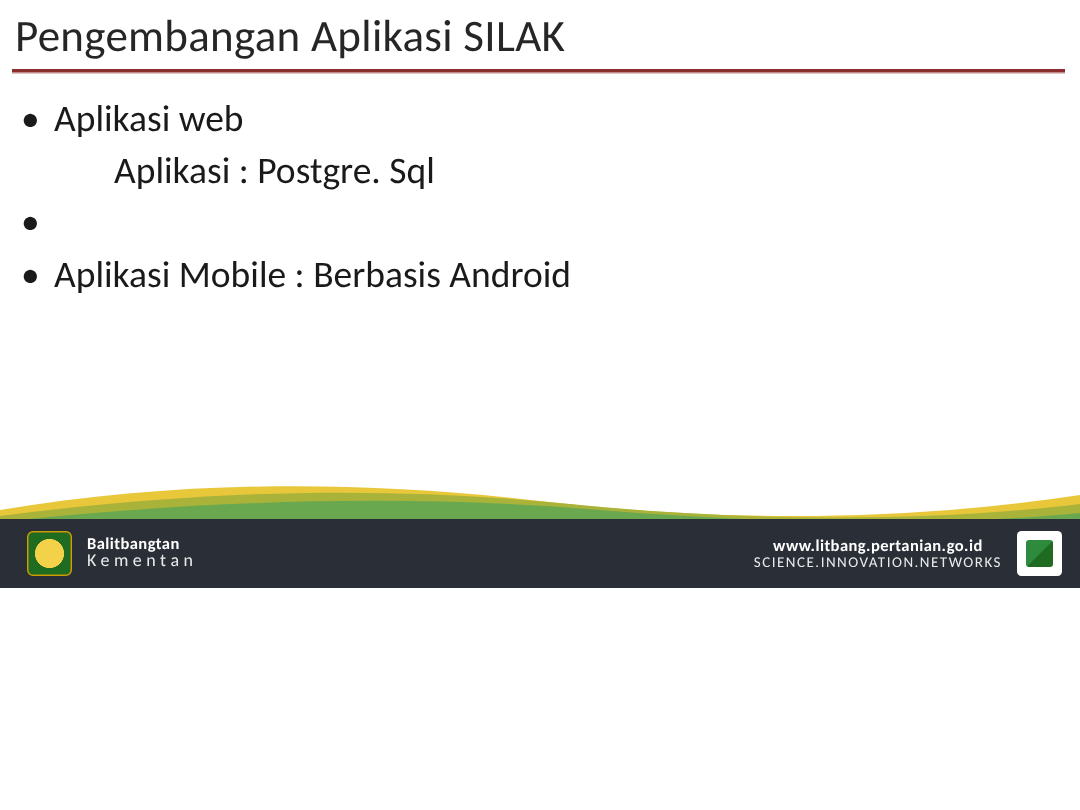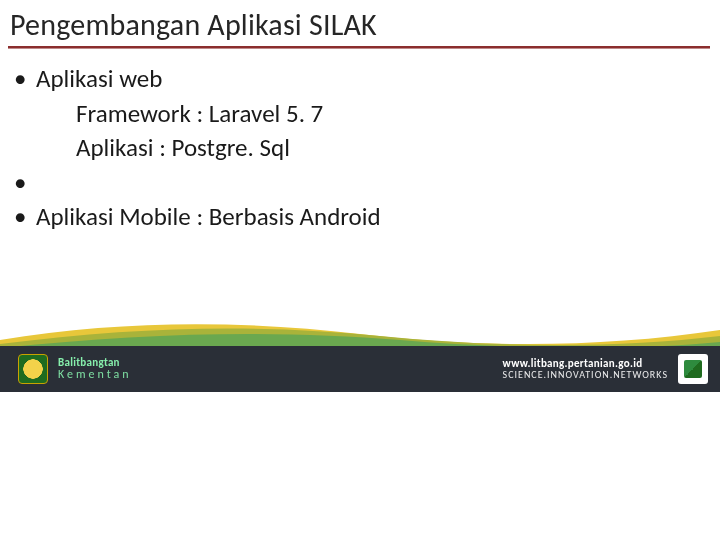--- a/index.html
+++ b/index.html
@@ -54,33 +54,33 @@
   }
   .logo-ministry {
     width: 30px; height: 30px;
     margin-left: 18px;
     background: radial-gradient(circle at 50% 50%, #f3d24a 0 48%, #1f6b1f 50% 100%);
     border-radius: 4px;
     border: 1px solid #c8a200;
   }
   .footer-text-left {
     margin-left: 10px;
-    color: #86efac;
+    color: #ffffff;
     line-height: 1.05;
   }
   .ft1 { font-size: 11px; font-weight: 700; letter-spacing: 0.3px; }
   .ft2 { font-size: 12px; letter-spacing: 3px; opacity: 0.9; }
   .footer-right {
     margin-left: auto;
     margin-right: 12px;
     display: flex;
     align-items: center;
     gap: 10px;
   }
-  .footer-text-right { color: #fff; text-align: left; line-height: 1.05; }
+  .footer-text-right { color: #fff; text-align: center; line-height: 1.05; }
   .fr1 { font-size: 11px; font-weight: 700; letter-spacing: 0.3px; }
   .fr2 { font-size: 10px; letter-spacing: 1px; opacity: 0.9; }
   .logo-agro {
     width: 30px; height: 30px;
     background: #fff;
     border-radius: 3px;
     display: flex;
     align-items: center;
     justify-content: center;
   }
@@ -96,21 +96,20 @@
 <div class="slide">
 
   <div class="title">Pengembangan Aplikasi SILAK</div>
   <div class="title-rule"></div>
 
   <div class="content">
     <div class="bullet">
       <span class="dot">•</span>
       <span>Aplikasi web</span>
     </div>
-    <div class="sub">Framework : Laravel 5. 7</div>
     <div class="sub">Aplikasi : Postgre. Sql</div>
     <div class="bullet">
       <span class="dot">•</span>
     </div>
     <div class="bullet">
       <span class="dot">•</span>
       <span>Aplikasi Mobile : Berbasis Android</span>
     </div>
   </div>
 

